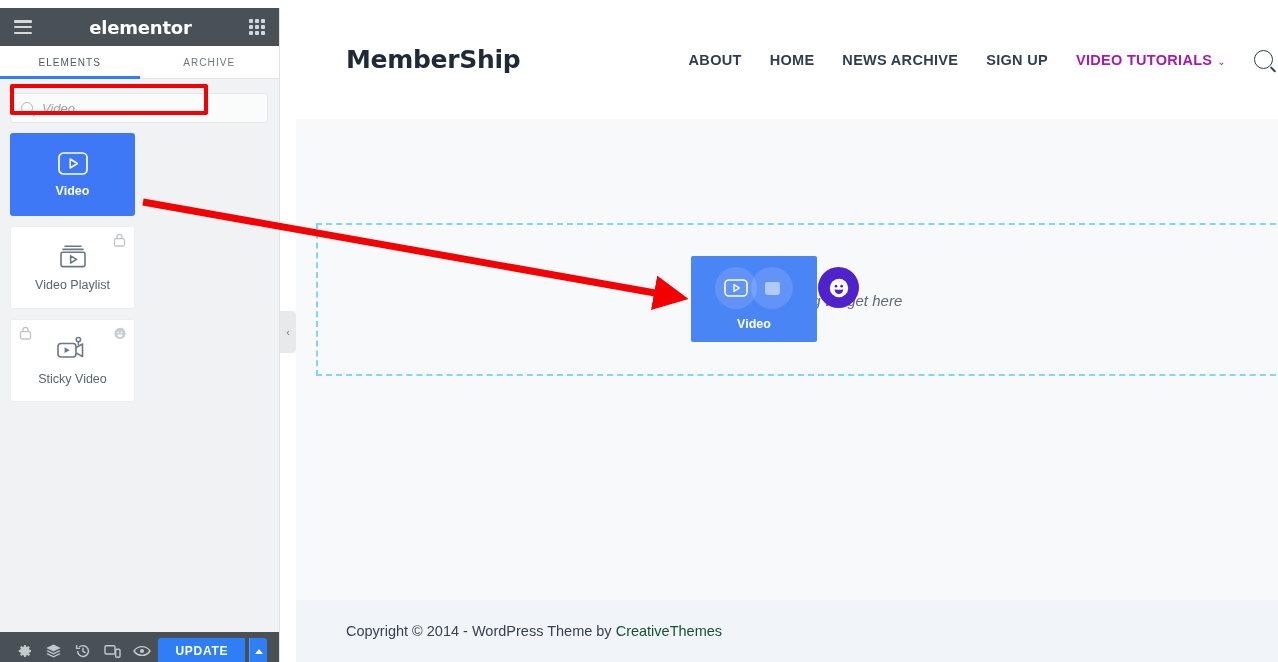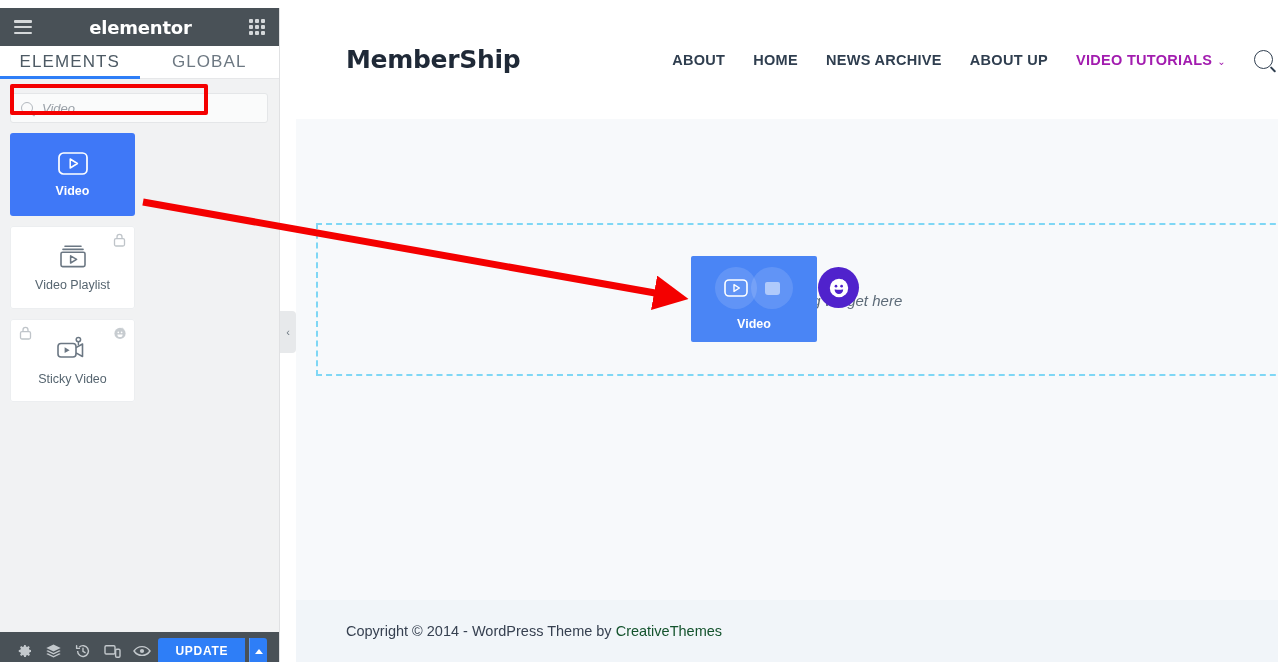--- a/index.html
+++ b/index.html
@@ -26,21 +26,21 @@
   .hamburger i { display:block; height:2.5px; background:#d5d8da; border-radius:1px; }
   .brand { color:#ffffff; font-size:18px; font-weight:bold; letter-spacing:-0.2px;
     font-family:"DejaVu Sans", sans-serif; }
   .grid-icon { display:grid; grid-template-columns:repeat(3,4px);
     grid-template-rows:repeat(3,4px); gap:2px; cursor:pointer; }
   .grid-icon span { background:#d5d8da; border-radius:1px; display:block; }
 
   .tabs { height:33px; display:flex; background:#f9fafa; flex:0 0 33px;
     border-bottom:1px solid #e6e7e9; position:relative; }
   .tab { flex:1; display:flex; align-items:center; justify-content:center;
-    font-size:17px; letter-spacing:1.1px; color:#6d7882; cursor:pointer;
+    font-size:10px; letter-spacing:1.1px; color:#6d7882; cursor:pointer;
     background:#f4f5f6; position:relative; }
   .tab.active { background:#ffffff; color:#4d5a64; }
   .tab.active:after { content:""; position:absolute; left:0; right:0; bottom:-1px;
     height:3px; background:#2e7ef7; }
   .tab.inactive { background:#ffffff; }
 
   .search-wrap { padding:14px 10px 10px 10px; position:relative; flex:0 0 auto; }
   .search-box { position:relative; width:258px; height:30px; background:#fafbfb;
     border:1px solid #e4e6e8; border-radius:3px; display:flex; align-items:center;
     padding:0 10px; }
@@ -150,21 +150,21 @@
 <div class="app">
 
   <div class="canvas">
 
     <div class="site-header">
       <div class="site-logo">MemberShip</div>
       <nav class="nav">
         <a>ABOUT</a>
         <a>HOME</a>
         <a>NEWS ARCHIVE</a>
-        <a>ABOUT UP</a>
+        <a>SIGN UP</a>
         <a class="active"><span>VIDEO TUTORIALS</span><span class="caret">⌄</span></a>
         <div class="hdr-search"></div>
       </nav>
     </div>
 
     <div class="section-area">
       <div class="dropzone">
         <div class="dz-center">Drag widget here</div>
       </div>
     </div>
@@ -217,21 +217,21 @@
           <span></span>
           <span></span>
         <span></span>
           <span></span>
           <span></span>
       </div>
     </div>
 
     <div class="tabs">
       <div class="tab active">ELEMENTS</div>
-      <div class="tab inactive">GLOBAL</div>
+      <div class="tab inactive">ARCHIVE</div>
     </div>
 
     <div class="search-wrap">
       <div class="search-box">
         <div class="mag"></div>
         <input type="text" value="Video" style="">
       </div>
     </div>
 
     <div class="widget-grid">

